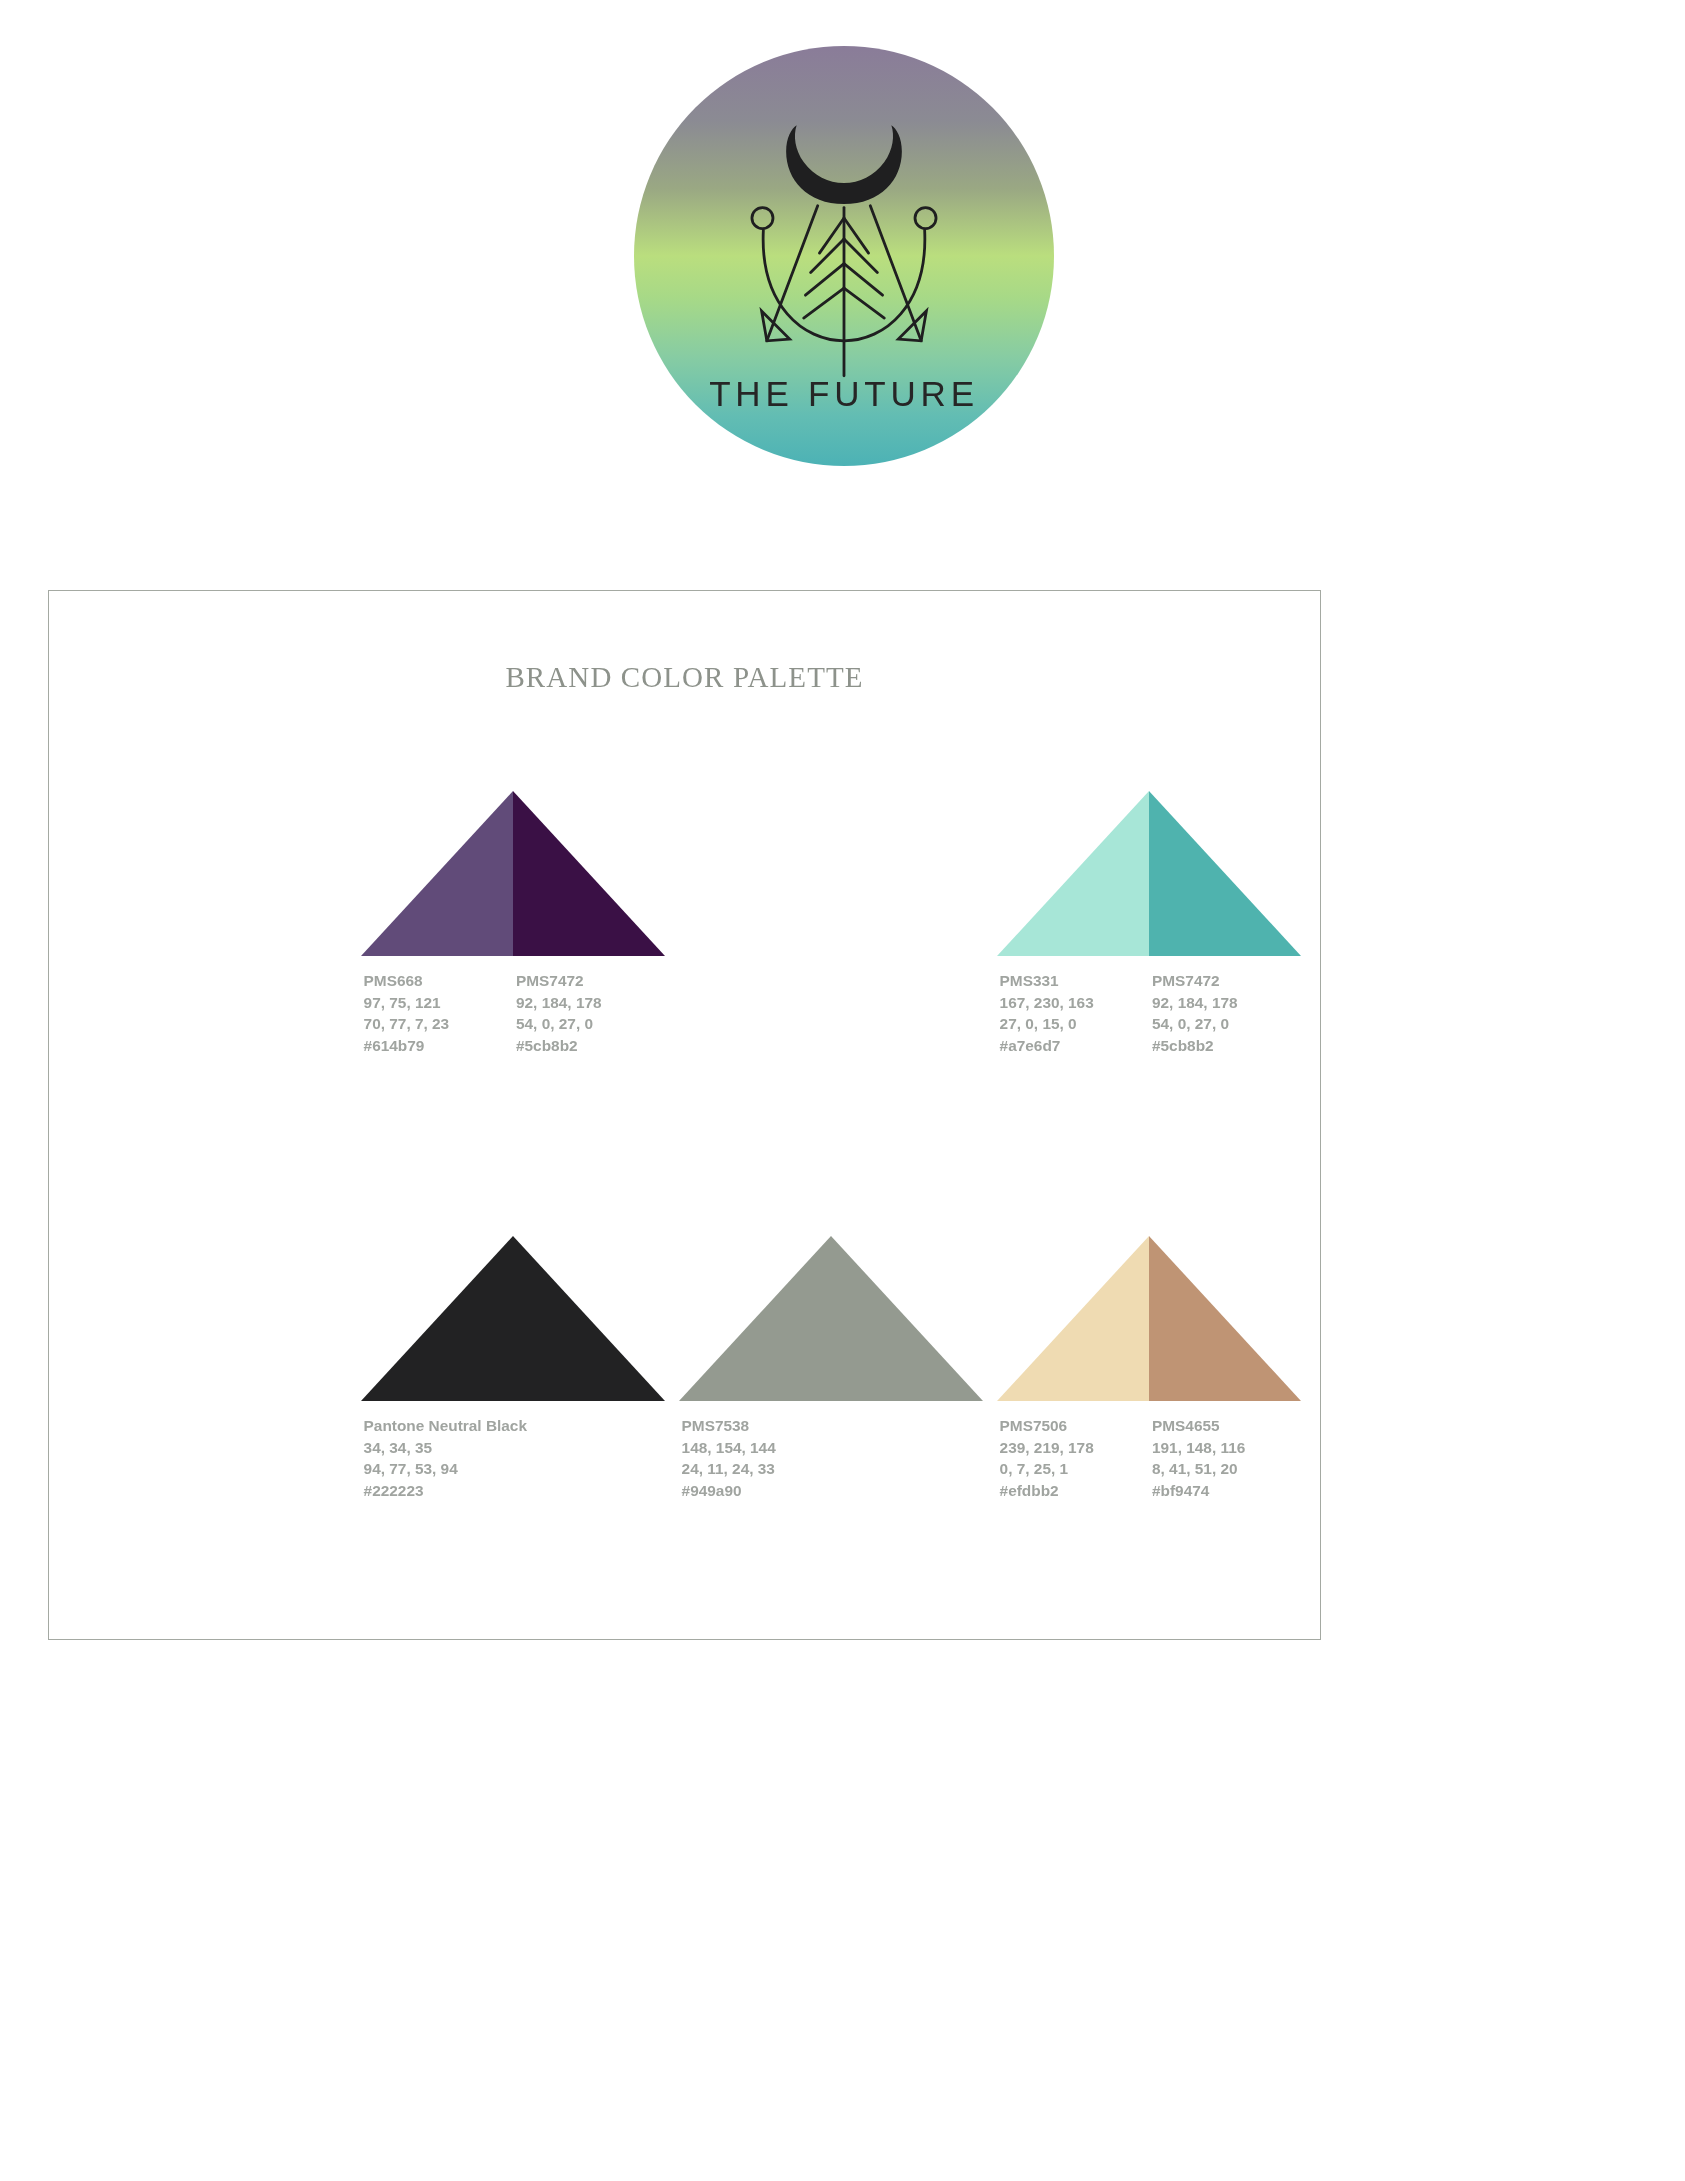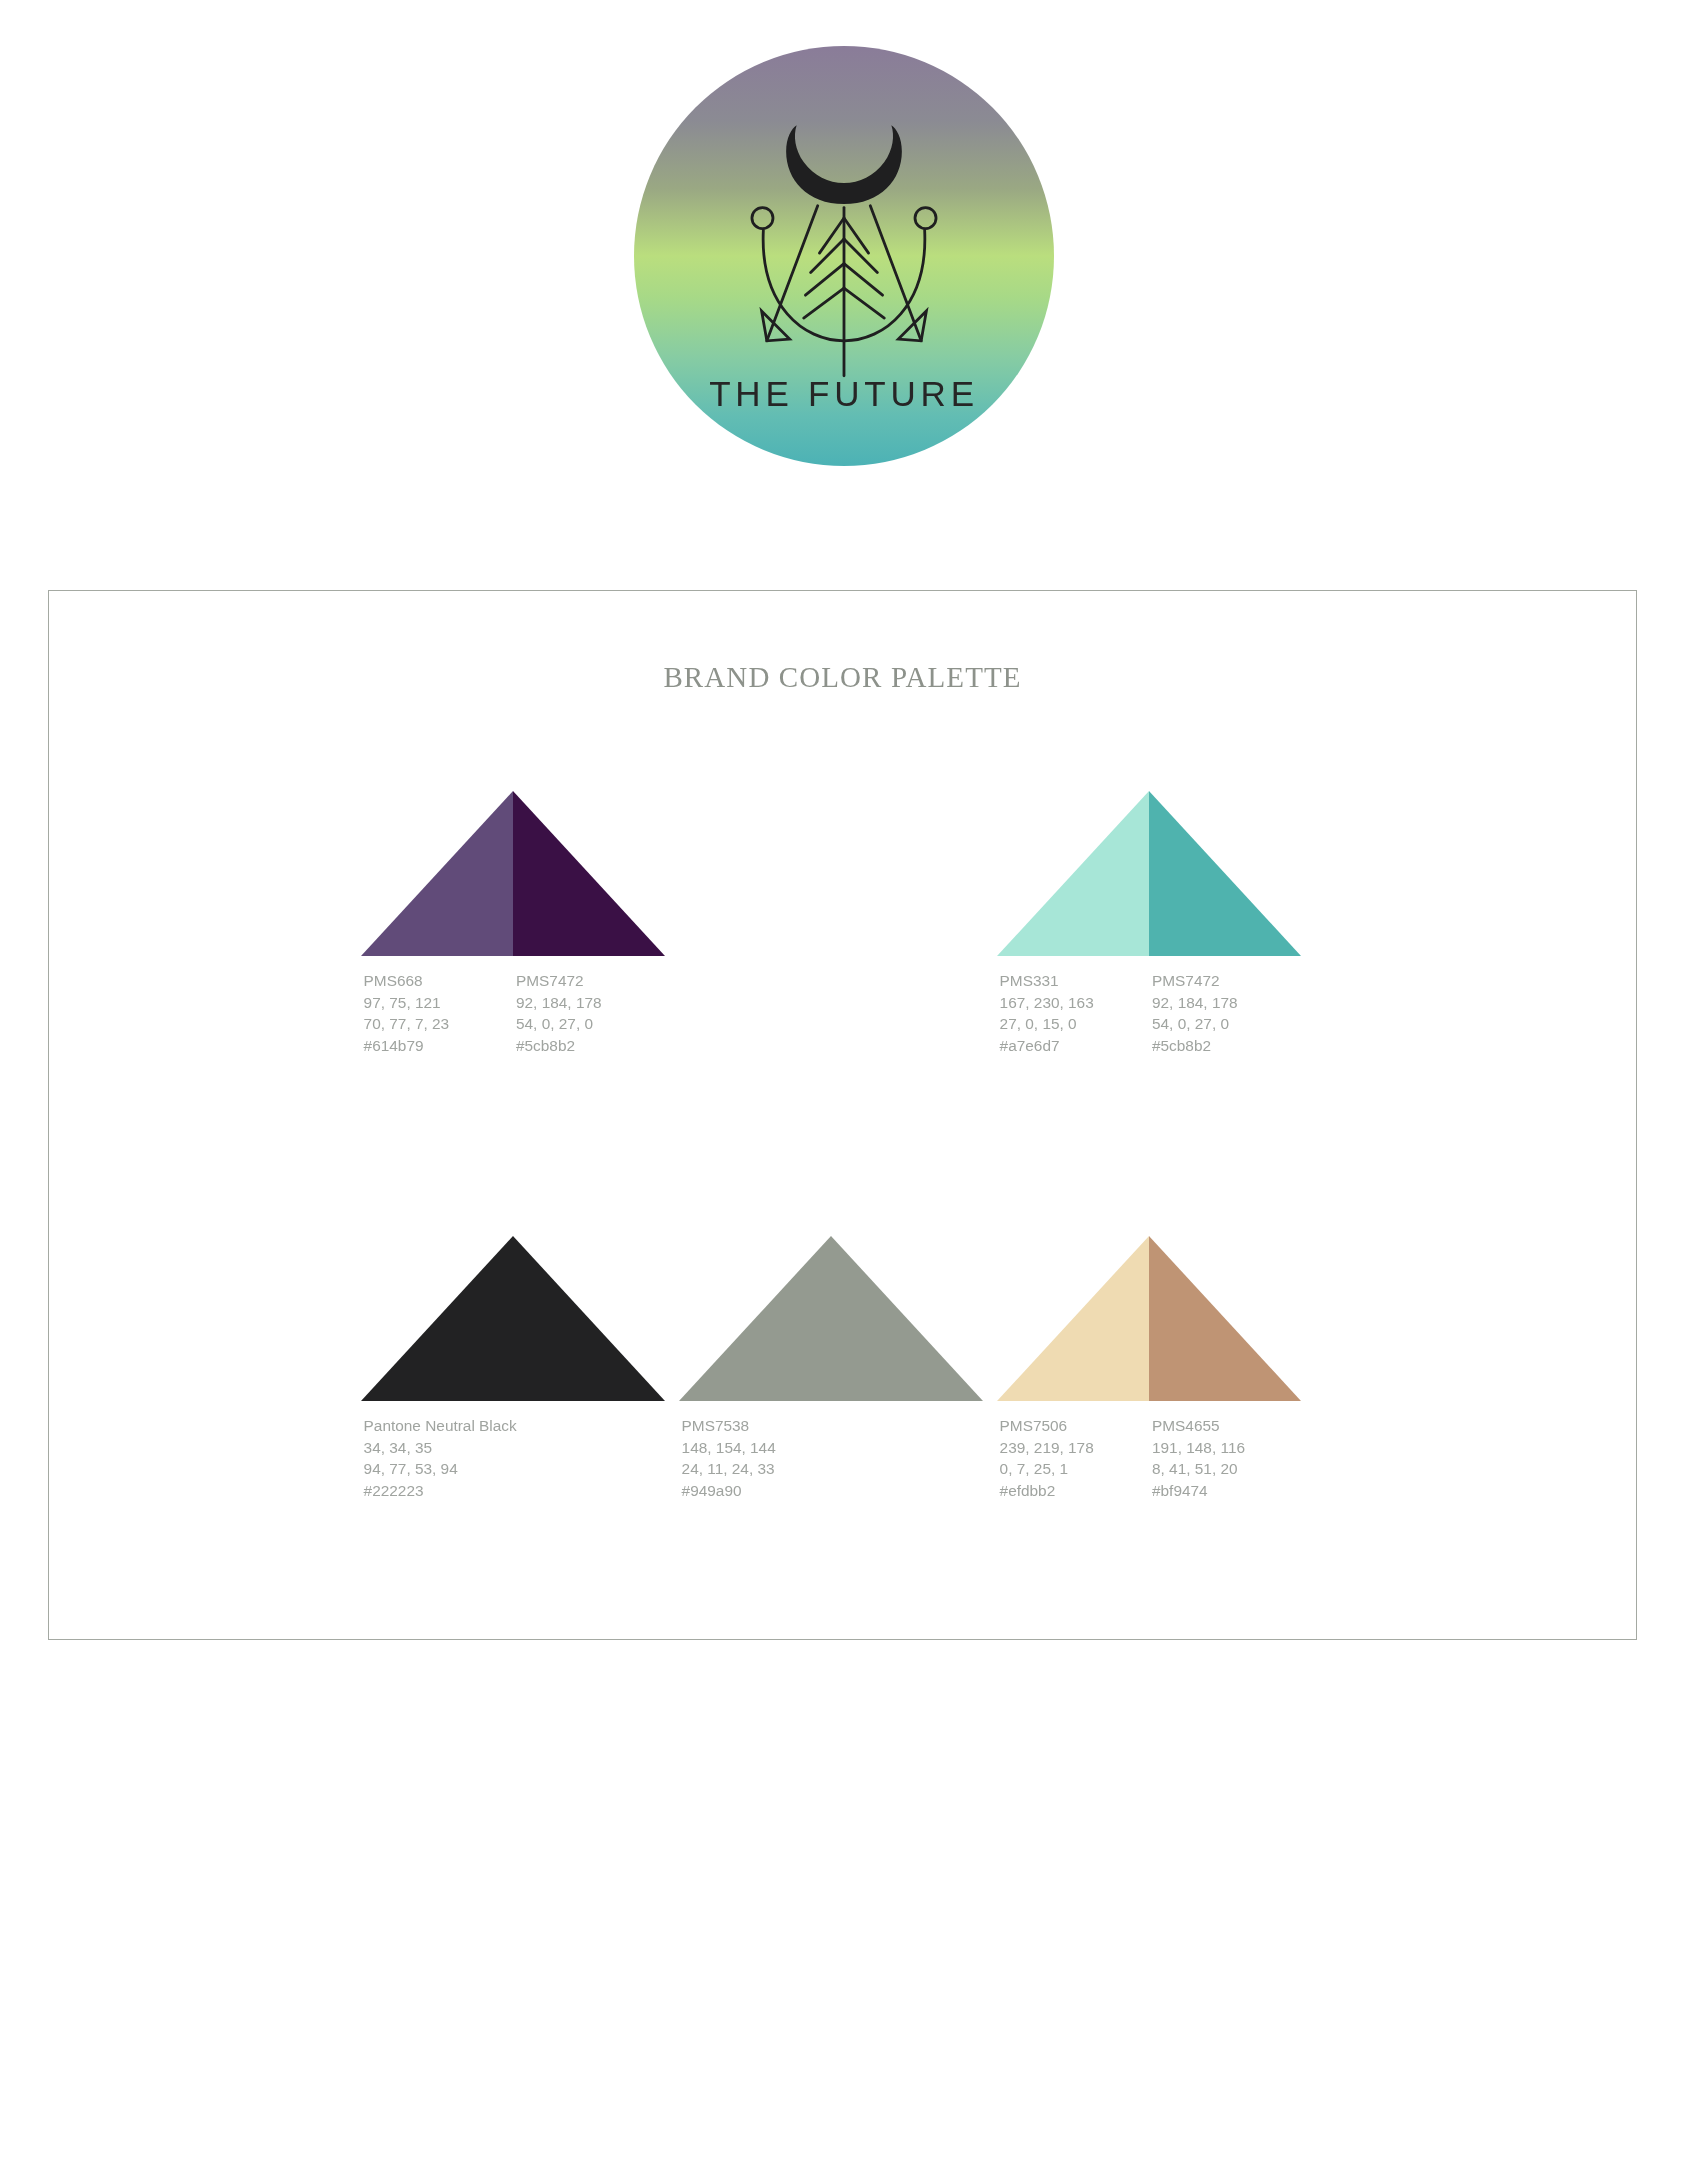--- a/index.html
+++ b/index.html
@@ -66,21 +66,21 @@
     font-weight: 400;
     letter-spacing: 4.8px;
     color: #262626;
   }
 
   
   .palette-card {
     position: absolute;
     left: 48px;
     top: 590px;
-    width: 1589px;
+    width: 1273px;
     height: 1050px;
     border: 1.8px solid #a4a9a2;
     background: #ffffff;
   }
 
   .palette-title {
     position: absolute;
     left: 0;
     right: 0;
     top: 70px;
@@ -145,20 +145,21 @@
   }
 
   .label-block {
     position: absolute;
     top: 179px;
     font-family: "Liberation Sans", sans-serif;
     font-size: 15.4px;
     line-height: 21.5px;
     color: #a0a4a0;
     white-space: nowrap;
+    font-weight: bold;
   }
   .label-left  { left: 2.6px; }
   .label-right { left: 155px; }
   .label-wide  { left: 2.6px; }
 
   .label-block div { display: block; }
 </style>
 </head>
 <body>
 

